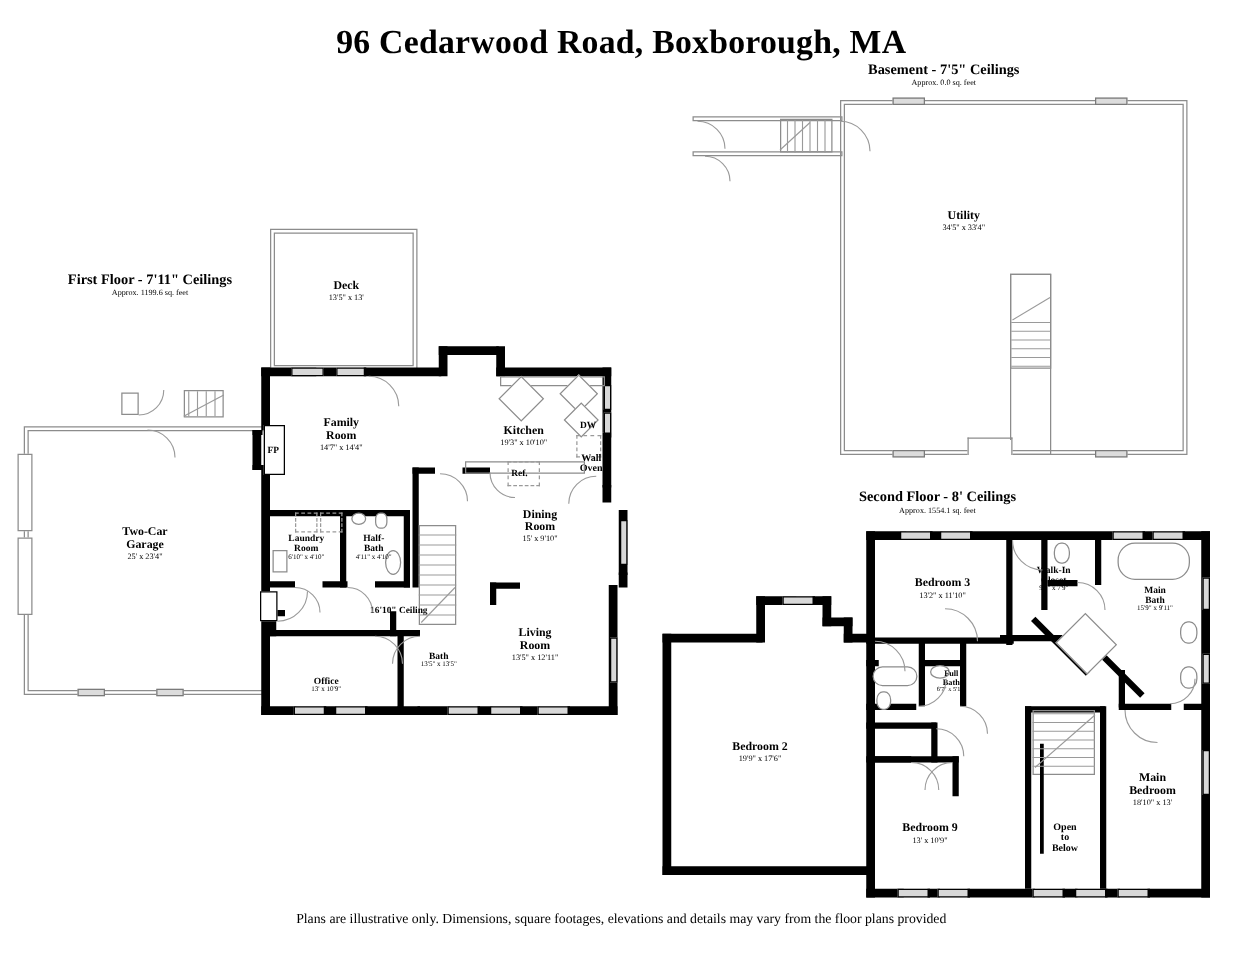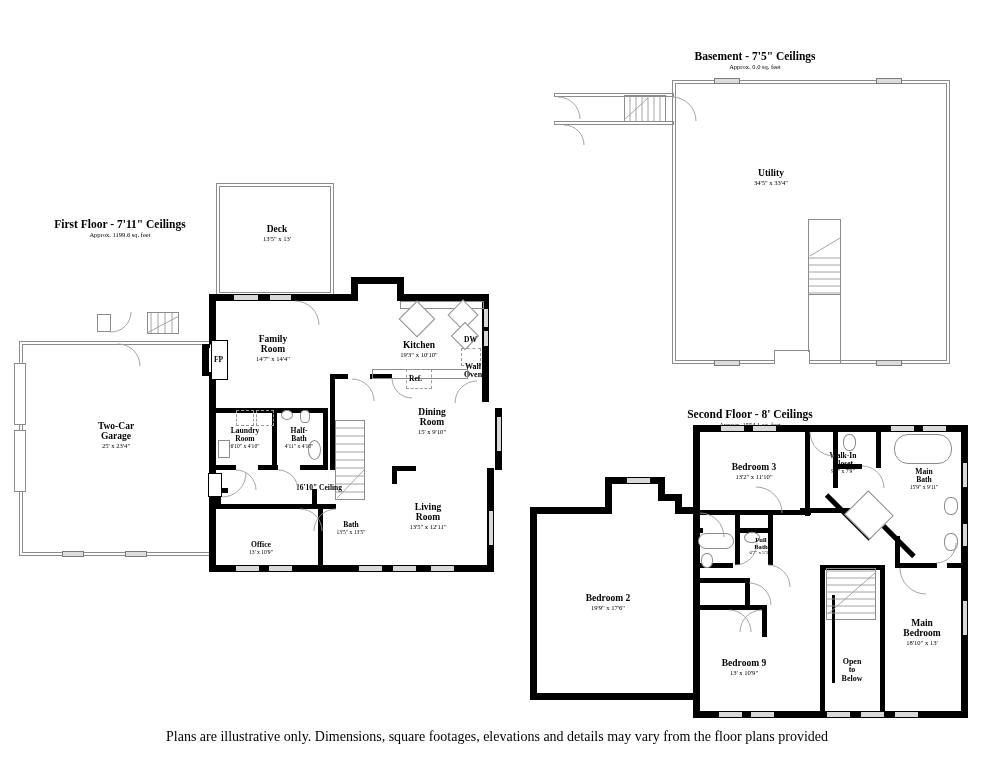--- a/index.html
+++ b/index.html
@@ -5,21 +5,21 @@
   html,body{margin:0;padding:0;background:#ffffff;}
   body{width:994px;height:768px;overflow:hidden;font-family:"Liberation Serif",serif;color:#000;}
   #page{position:relative;width:994px;height:768px;background:#fff;}
 
   .title{
     position:absolute;left:0;top:18px;width:994px;text-align:center;
     font-family:"Liberation Serif",serif;font-size:27px;font-weight:700;letter-spacing:.2px;
   }
   .footer{
     position:absolute;left:0;top:729px;width:994px;text-align:center;
-    font-family:"Liberation Serif",serif;font-size:14px;font-weight:400;
+    font-family:"Liberation Serif",serif;font-size:11px;font-weight:400;
   }
 
   .floor-head{position:absolute;text-align:center;}
   .floor-head .fh-title{font-family:"Liberation Serif",serif;font-size:11.5px;font-weight:700;white-space:nowrap;}
   .floor-head .fh-sub{font-family:"Liberation Serif",serif;font-size:6.5px;font-weight:400;white-space:nowrap;margin-top:1px;}
 
   
   .rl{position:absolute;text-align:center;line-height:1.06;}
   .rl .nm{font-family:"Liberation Serif",serif;font-weight:700;font-size:9.5px;white-space:pre-line;}
   .rl .dm{font-family:"Liberation Serif",serif;font-weight:400;font-size:6.6px;white-space:nowrap;margin-top:.5px;}
@@ -39,32 +39,33 @@
   .box{position:absolute;border:1px solid #000;box-sizing:border-box;background:#fff;}
   .boxg{position:absolute;border:1px solid #8c8c8c;box-sizing:border-box;background:#fff;}
   .dash{position:absolute;border:1px dashed #9a9a9a;box-sizing:border-box;background:transparent;}
   svg.ov{position:absolute;left:0;top:0;width:994px;height:768px;pointer-events:none;overflow:visible;}
 </style>
 </head>
 <body>
 
 <div id="page">
 
+  <div class="title">96 Cedarwood Road, Boxborough, MA</div>
 
   <div class="floor-head" style="left:660px;top:50px;width:190px;">
     <div class="fh-title">Basement - 7'5" Ceilings</div>
     <div class="fh-sub">Approx. 0.0 sq. feet</div>
   </div>
 
   <div class="floor-head" style="left:30px;top:218px;width:180px;">
     <div class="fh-title">First Floor - 7'11" Ceilings</div>
     <div class="fh-sub">Approx. 1199.6 sq. feet</div>
   </div>
 
-  <div class="floor-head" style="left:655px;top:408px;width:190px;">
+  <div class="floor-head" style="left:655px;top:392px;width:190px;">
     <div class="fh-title">Second Floor - 8' Ceilings</div>
     <div class="fh-sub">Approx. 1554.1 sq. feet</div>
   </div>
 
   <div>
 
     <div class="hair" style="left:672px;top:80px;width:278px;height:284px;"></div>
     <div class="hair" style="left:675px;top:83px;width:272px;height:278px;"></div>
 
     <div class="winl" style="left:714px;top:78px;width:26px;height:6px;"></div>

